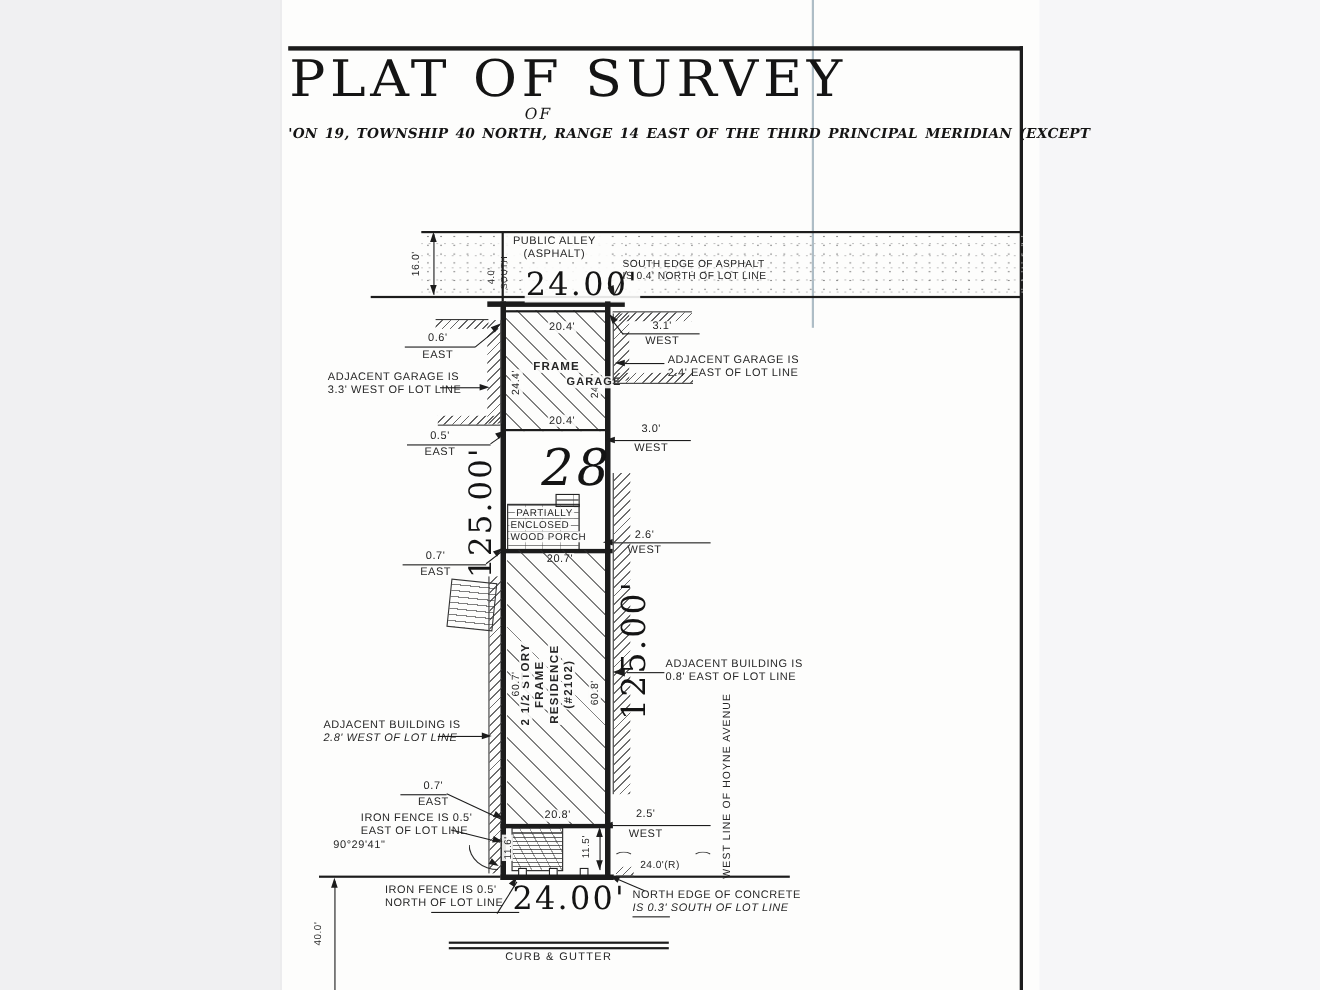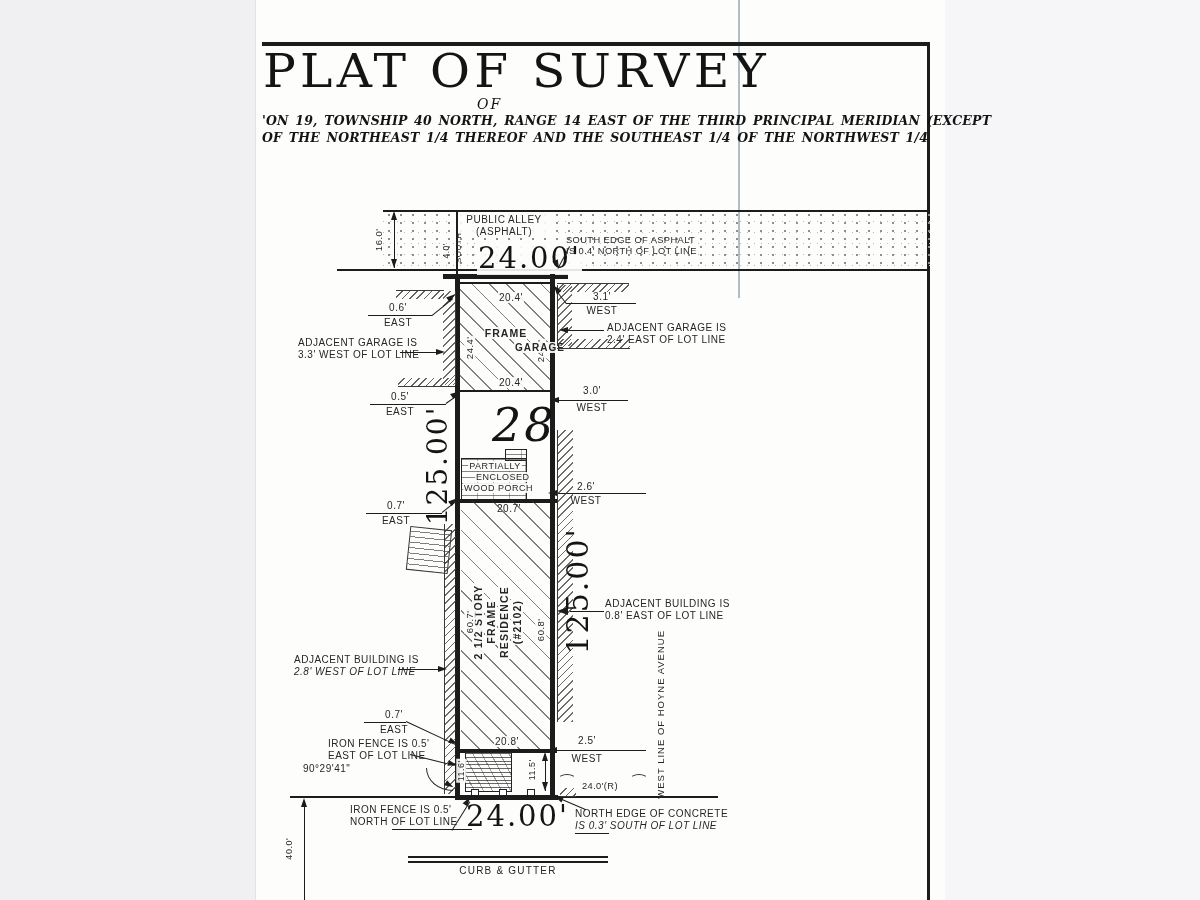--- a/index.html
+++ b/index.html
@@ -40,21 +40,20 @@
   <div class="rmargin"></div>
   <div class="fold"></div>
 
   <div class="ln" style="left:262px;top:42px;width:668px;height:4px;"></div>
   <div class="ln" style="left:927px;top:42px;width:3px;height:858px;"></div>
 
   <div class="dim-serif" style="left:263px;top:44px;font-size:46px;letter-spacing:4px;transform:scaleX(1.06);transform-origin:left top;">PLAT OF SURVEY</div>
   <div class="dim-serif" style="left:477px;top:96px;font-size:14px;font-style:italic;letter-spacing:2px;">OF</div>
   <div class="dim-serif" style="left:262px;top:112px;font-size:12.5px;font-style:italic;font-weight:bold;line-height:17px;letter-spacing:0.2px;word-spacing:2px;">
     <div>'ON 19, TOWNSHIP 40 NORTH, RANGE 14 EAST OF THE THIRD PRINCIPAL MERIDIAN (EXCEPT</div>
-    <div>OF THE NORTHEAST 1/4 THEREOF AND THE SOUTHEAST 1/4 OF THE NORTHWEST 1/4</div>
   </div>
 
   <div class="ln" style="left:383px;top:210px;width:547px;height:1.5px;"></div>
   <div class="stipple" style="left:383px;top:211px;width:547px;height:58px;"></div>
   <div class="cad cc chip" style="left:453px;top:214px;width:100px;">PUBLIC ALLEY</div>
   <div class="cad cc chip" style="left:453px;top:226px;width:100px;">(ASPHALT)</div>
   <div class="ln" style="left:337px;top:269px;width:593px;height:1.8px;"></div>
   <div class="ln" style="left:443px;top:274px;width:125px;height:4.5px;"></div>
 
   <div class="ln" style="left:394px;top:213px;width:1.3px;height:55px;"></div>
@@ -124,21 +123,21 @@
   <div class="ln" style="left:558px;top:400px;width:70px;height:1.3px;"></div>
   <div class="cad cc" style="left:570px;top:402px;width:44px;">WEST</div>
   <div class="tri tri-l" style="left:550px;top:396.5px;"></div>
 
   <div class="dim-serif" style="left:492px;top:398px;font-size:46px;font-style:italic;letter-spacing:3px;">28</div>
   <div class="dim-serif cc rot" style="left:377px;top:449px;width:120px;font-size:28px;letter-spacing:2px;">125.00'</div>
 
   <div class="porch-h" style="left:505px;top:449px;width:20px;height:10px;"></div>
   <div class="porch-h" style="left:461px;top:458px;width:64px;height:42px;"></div>
   <div class="cad cc" style="left:463px;top:461px;width:64px;font-size:9px;"><span class="chip">PARTIALLY</span></div>
-  <div class="cad cc" style="left:463px;top:472px;width:44px;font-size:9px;margin-left:12px;"><span class="chip">ENCLOSED</span></div>
+  <div class="cad cc" style="left:463px;top:472px;width:44px;font-size:9px;"><span class="chip">ENCLOSED</span></div>
   <div class="cad cc" style="left:463px;top:483px;width:64px;font-size:9px;"><span class="chip">WOOD PORCH</span></div>
   <div class="ln" style="left:455px;top:499px;width:102px;height:4px;"></div>
   <div class="cad cc" style="left:487px;top:503px;width:44px;"><span class="chip">20.7'</span></div>
 
   <div class="cad cc" style="left:376px;top:500px;width:40px;">0.7'</div>
   <div class="ln" style="left:366px;top:513px;width:76px;height:1.3px;"></div>
   <div class="cad cc" style="left:376px;top:515px;width:40px;">EAST</div>
   <div class="ln" style="left:442px;top:512px;width:18px;height:1.3px;transform:rotate(-38deg);transform-origin:left center;"></div>
   <div class="tri tri-r" style="left:449px;top:498px;transform:rotate(-38deg);"></div>
 

